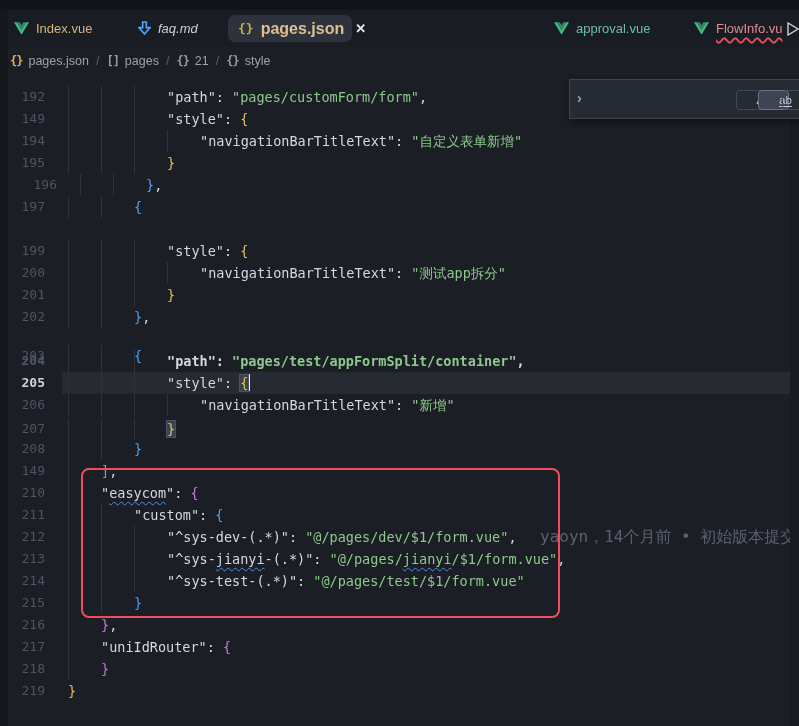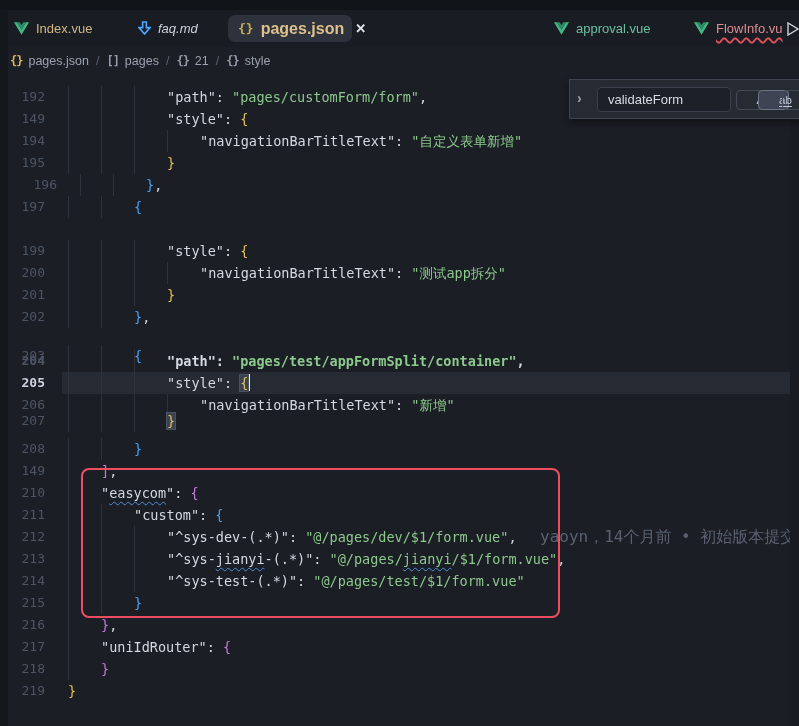--- a/index.html
+++ b/index.html
@@ -234,21 +234,21 @@
       <span class="code" style="left: 167px;"><span class="k">"style"</span><span class="p">: </span><span class="by bx">{</span><span class="cursor"></span></span>
     </div>
     <div class="row" style="top: 319px;">
       <i class="guide" style="left: 68px;"></i>
       <i class="guide" style="left: 101px;"></i>
       <i class="guide" style="left: 134px;"></i>
       <i class="guide" style="left: 167px;"></i>
       <span class="ln">206</span>
       <span class="code" style="left: 200px;"><span class="k">"navigationBarTitleText"</span><span class="p">: </span><span class="s">"新增"</span></span>
     </div>
-    <div class="row" style="top: 335px;">
+    <div class="row" style="top: 343px;">
       <i class="guide" style="left: 68px;"></i>
       <i class="guide" style="left: 101px;"></i>
       <i class="guide" style="left: 134px;"></i>
       <span class="ln">207</span>
       <span class="code" style="left: 167px;"><span class="by bx">}</span></span>
     </div>
     <div class="row" style="top: 363px;">
       <i class="guide" style="left: 68px;"></i>
       <i class="guide" style="left: 101px;"></i>
       <span class="ln">208</span>
@@ -319,21 +319,20 @@
     </div>
   </div>
 
 <div class="leftstrip"></div>
 <div class="rightstrip"></div>
 
 <div class="anno"></div>
 
 <div class="findw">
   <span class="chev">›</span>
-  <input class="finput" value="validateForm" style="">
   <div class="fopt o1">
       <span>Aa</span>
     </div>
   <div class="fopt o2 active">
       <span class="uln">ab</span>
     </div>
   <div class="fopt o3">
       <span>.*</span>
     </div>
 </div>

